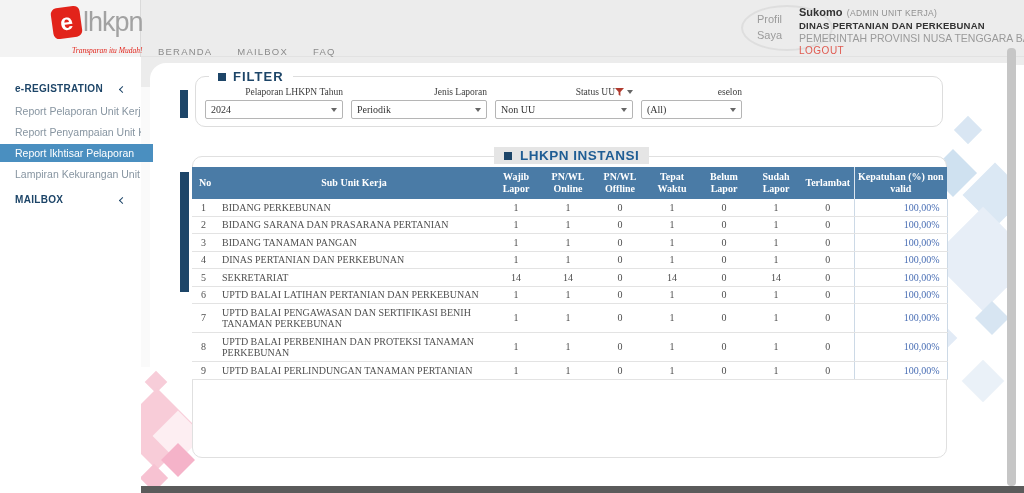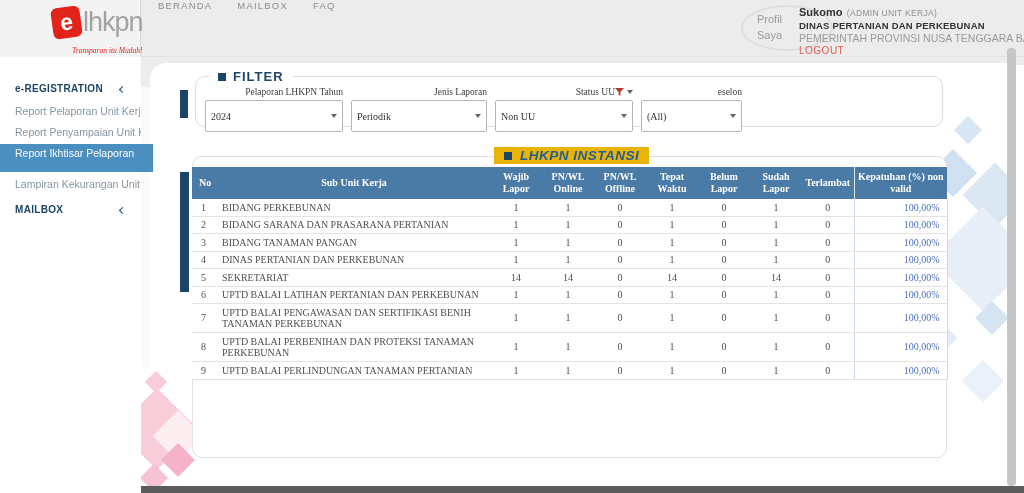--- a/index.html
+++ b/index.html
@@ -11,40 +11,40 @@
 
   
   .header { position:absolute; left:0; top:0; width:1024px; height:57px; background:#ececec; border-bottom:1px solid #e2e2e2; }
   .logo-area { position:absolute; left:0; top:0; width:141px; height:57px; background:#f3f3f3; border-right:1px solid #dadada; }
   .logo { position:absolute; left:52px; top:7px; display:flex; align-items:flex-start; }
   .logo-e { width:29px; height:31px; background:var(--red); color:#fff; border-radius:6px;
             transform:rotate(-8deg); display:flex; align-items:center; justify-content:center;
             font-size:23px; font-weight:bold; }
   .logo-rest { font-size:27px; color:#a2a2a2; letter-spacing:-1px; line-height:31px; margin-left:2px; }
   .logo-tagline { position:absolute; left:20px; top:39px; color:var(--red); font-style:italic; font-size:7.5px; white-space:nowrap;font-family:Liberation Serif, serif; }
-  .nav { position:absolute; left:150px; top:0; height:57px; display:flex; align-items:flex-start; gap:25px; padding-left:8px; }
+  .nav { position:absolute; left:150px; top:0; height:57px; display:flex; align-items:flex-end; gap:25px; padding-left:8px; }
   .nav-item { font-size:9.5px; color:#8b8b8b; letter-spacing:1.2px; cursor:pointer; }
 
   .profile-ellipse { position:absolute; left:741px; top:5px; width:92px; height:46px; border:2px solid #dedede; border-radius:50%; }
   .profile-label { position:absolute; left:757px; top:11px; width:36px; font-size:11px; color:#9b9b9b; line-height:16px; }
   .profile-info { position:absolute; left:799px; top:5px; line-height:12.5px; white-space:nowrap; }
   .pi-name { font-size:11px; font-weight:bold; color:#333; }
   .pi-role { font-size:8.5px; color:#909090; letter-spacing:.3px; }
   .pi-unit { font-size:9.5px; font-weight:bold; color:#333; letter-spacing:.2px; }
   .pi-inst { font-size:10.5px; color:#9a9a9a; }
   .pi-logout { font-size:10px; color:var(--logout_red); letter-spacing:.5px; cursor:pointer; }
 
   
   .sidebar { position:absolute; left:0; top:67px; width:141px; height:429px; background:#fff; z-index:4; }
   .side-section { position:relative; height:20px; line-height:20px; margin:7px 0 3px; padding-left:15px;
                   font-size:10px; font-weight:bold; color:var(--navy); letter-spacing:.3px; white-space:nowrap; cursor:pointer; }
   .side-section:first-child { margin-top:12px; }
   .side-sub { height:18px; line-height:18px; margin:3px 0; padding-left:15px; font-size:10.5px; color:#8795a1;
               white-space:nowrap; overflow:hidden; cursor:pointer; }
-  .side-sub.selected { background:var(--selected_blue); color:#fff; width:153px; height:28px; line-height:19px; overflow:visible; }
+  .side-sub.selected { background:var(--selected_blue); color:#fff; width:153px; height:18px; line-height:19px; overflow:visible; }
   .chev { position:absolute; right:16px; top:8px; width:5px; height:5px;
           border-right:1.5px solid var(--navy); border-bottom:1.5px solid var(--navy); }
   .chev.left { transform:rotate(135deg); }
   .chev.down { transform:rotate(45deg); top:6px; }
 
   
   .top-strip { position:absolute; left:141px; top:57px; width:883px; height:8px; background:#ececec; }
   .corner-bg { position:absolute; left:141px; top:57px; width:44px; height:30px; background:#ececec; }
   .panel { position:absolute; left:150px; top:63px; width:857px; height:423px; background:#fff; border-top-left-radius:16px; }
   .gap-strip { position:absolute; left:141px; top:87px; width:9px; height:280px; background:#fafafa; }
@@ -67,30 +67,30 @@
   .accent-2 { left:180px; top:172px; width:9px; height:120px; }
 
   .filter-fields { position:absolute; left:205px; top:86px; display:flex; gap:8px; z-index:3; }
   .filter-field:nth-child(1){ width:138px; }
   .filter-field:nth-child(2){ width:136px; }
   .filter-field:nth-child(3){ width:138px; }
   .filter-field:nth-child(4){ width:101px; }
   .ff-label-row { display:flex; justify-content:flex-end; align-items:center; height:12px;
                   font-family:Liberation Serif, serif; font-size:9.5px; color:#3d3d3d; }
   .ff-indicator { display:flex; align-items:center; gap:3px; }
-  .ff-select { margin-top:2px; height:32px; border:1px solid #b5b5b5; border-radius:2px; background:#fff;
+  .ff-select { margin-top:2px; height:19px; border:1px solid #b5b5b5; border-radius:2px; background:#fff;
                display:flex; align-items:center; justify-content:space-between; padding:0 5px;
                font-family:"Liberation Serif", serif; font-size:10px; color:#333; cursor:pointer; }
   .caret { width:0; height:0; border-left:3px solid transparent; border-right:3px solid transparent; border-top:4px solid #666; }
 
   
   .table-card { position:absolute; left:192px; top:156px; width:755px; height:302px; background:#fff;
                 border:1px solid #e0e0e0; border-radius:10px; z-index:1; }
-  .table-title { position:absolute; left:494px; top:147px; height:17px; background:#eab308; padding:0 10px;
-                 display:flex; align-items:center; gap:8px; z-index:3;font-style:italic; }
+  .table-title { position:absolute; left:494px; top:147px; height:17px; background:#e5e5e5; padding:0 10px;
+                 display:flex; align-items:center; gap:8px; z-index:3; }
   .tt-text { font-size:13.5px; font-weight:bold; color:var(--section_title); letter-spacing:.5px; }
 
   table.instansi { position:absolute; left:192px; top:167px; width:755px; border-collapse:collapse;
                    table-layout:fixed; font-family:"Liberation Serif", serif; z-index:2; }
   .instansi th { background:var(--table_header); color:#fff; font-size:10px; font-weight:bold;
                  text-align:center; vertical-align:middle; line-height:1.2; height:32px; padding:2px; }
   .instansi th.col-no { width:26px; text-align:left; padding-left:7px; }
   .instansi th.col-name { width:272px; }
   .instansi th.col-num { width:52px; }
   .instansi th.col-kep { width:93px; border-left:1px solid #dce6f0; }

